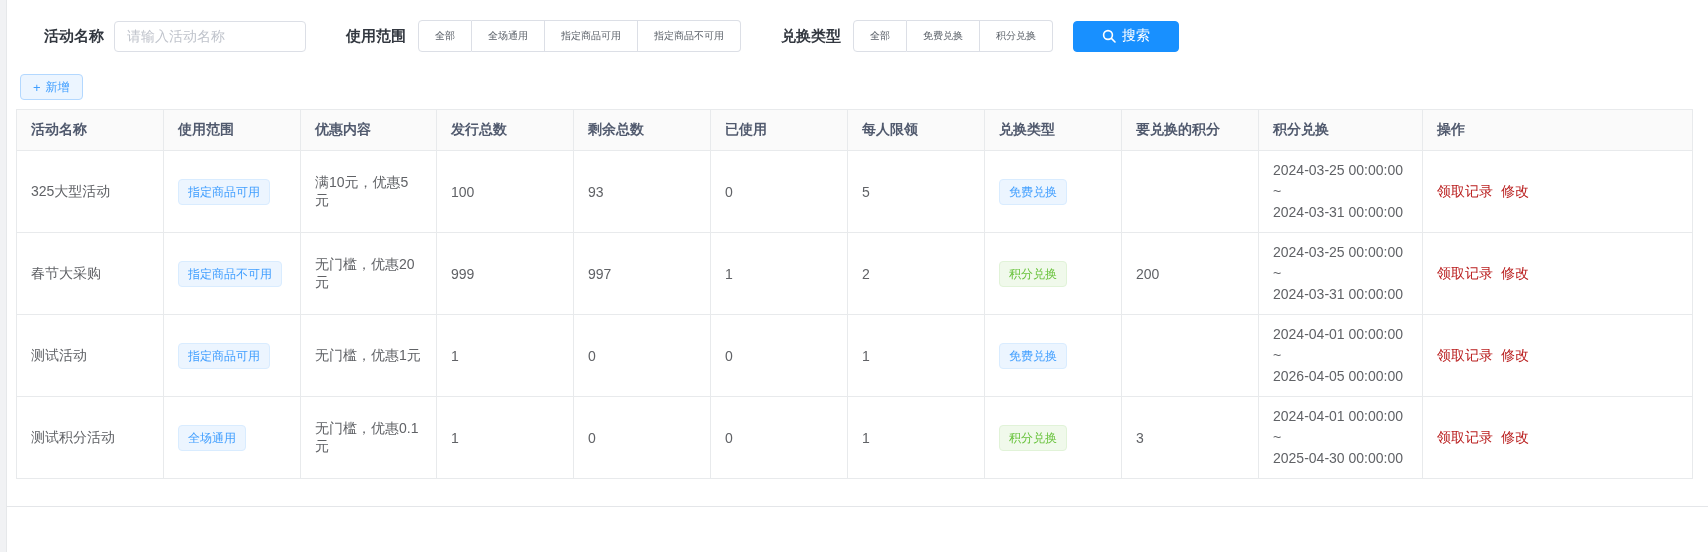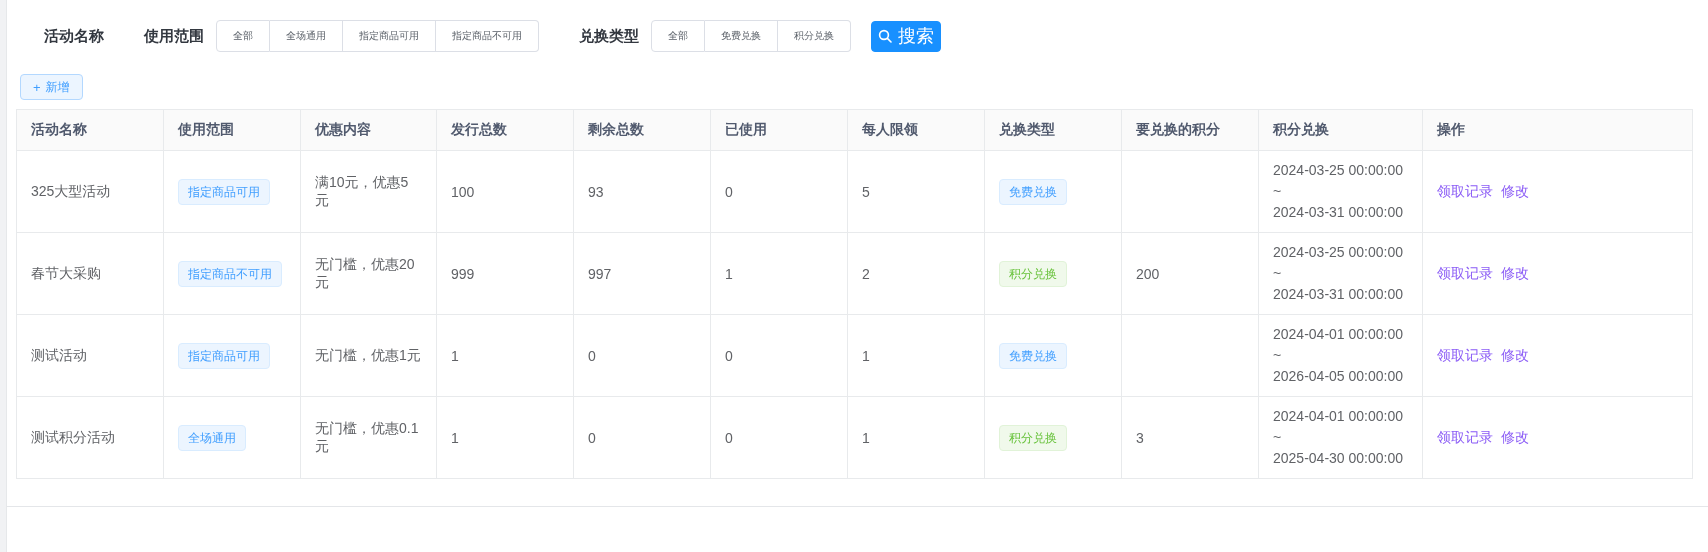--- a/index.html
+++ b/index.html
@@ -11,48 +11,49 @@
   
   .filter-bar { display: flex; align-items: center; height: 32px; margin-left: 28px; }
   .filter-label { font-size: 15px; font-weight: bold; color: #333840; white-space: nowrap; }
   .name-input { width: 192px; height: 31px; margin-left: 10px; border: 1px solid #dcdfe6; border-radius: 4px; padding: 0 12px; font-size: 14px; color: #606266; outline: none; font-family: inherit; }
   .name-input::placeholder { color: #c0c4cc; }
   .gap-lg { margin-left: 40px; }
   .btn-group { display: flex; margin-left: 12px; }
   .group-btn { height: 32px; padding: 0 16px; background: #fff; border: 1px solid #dcdfe6; border-left-width: 0; font-size: 10px; color: #5a6068; cursor: pointer; white-space: nowrap; font-family: inherit; }
   .btn-group .group-btn:first-child { border-left-width: 1px; border-radius: 4px 0 0 4px; }
   .btn-group .group-btn:last-child { border-radius: 0 4px 4px 0; }
-  .search-btn { display: inline-flex; align-items: center; gap: 6px; height: 31px; margin-left: 20px; padding: 0 6px; background: #1890ff; color: #fff; border: 1px solid #1890ff; border-radius: 4px; font-size: 18px; cursor: pointer; font-family: inherit; }
+  .search-btn { display: inline-flex; align-items: center; gap: 6px; height: 31px; margin-left: 20px; padding: 0 28px; background: #1890ff; color: #fff; border: 1px solid #1890ff; border-radius: 4px; font-size: 14px; cursor: pointer; font-family: inherit; }
 
   
   .add-btn { display: inline-flex; align-items: center; gap: 5px; height: 26px; margin: 22px 0 0 4px; padding: 0 12px; background: #ecf5ff; border: 1px solid #b3d8ff; border-radius: 4px; color: #409eff; font-size: 12px; cursor: pointer; font-family: inherit; }
   .plus { font-size: 13px; line-height: 1; }
 
   
   table { border-collapse: collapse; table-layout: fixed; width: 1676px; margin-top: 9px; }
   th, td { border: 1px solid #e8eaec; padding: 0 14px; font-size: 14px; text-align: left; vertical-align: middle; overflow: hidden; }
   thead th { height: 41px; background: #fafafa; color: #515a6e; font-weight: 600; white-space: nowrap; }
   tbody td { height: 82px; color: #606266; background: #fff; }
   .time-cell div { line-height: 21px; }
   .tag { display: inline-block; font-size: 12px; line-height: 1; padding: 6px 9px; border-radius: 4px; white-space: nowrap; }
   .tag-blue { color: #409eff; background: #ecf5ff; border: 1px solid #d9ecff; }
   .tag-green { color: #67c23a; background: #f0f9eb; border: 1px solid #e1f3d8; }
-  .link { color: #8b5cf6; cursor: pointer; text-decoration: none; white-space: nowrap; }
+  .link { color: #b91c1c; cursor: pointer; text-decoration: none; white-space: nowrap; }
   .link + .link { margin-left: 4px; }
 </style>
 </head>
 <body>
 
 <div class="page">
   <div class="left-strip"></div>
   <div class="content">
 
     
     <div class="filter-bar">
       <span class="filter-label">活动名称</span>
+      <input class="name-input" type="text" placeholder="请输入活动名称" style="">
 
       <span class="filter-label gap-lg">使用范围</span>
       <div class="btn-group">
         <button class="group-btn">全部</button>
         <button class="group-btn">全场通用</button>
         <button class="group-btn">指定商品可用</button>
         <button class="group-btn">指定商品不可用</button>
       </div>
 
       <span class="filter-label gap-lg">兑换类型</span>

